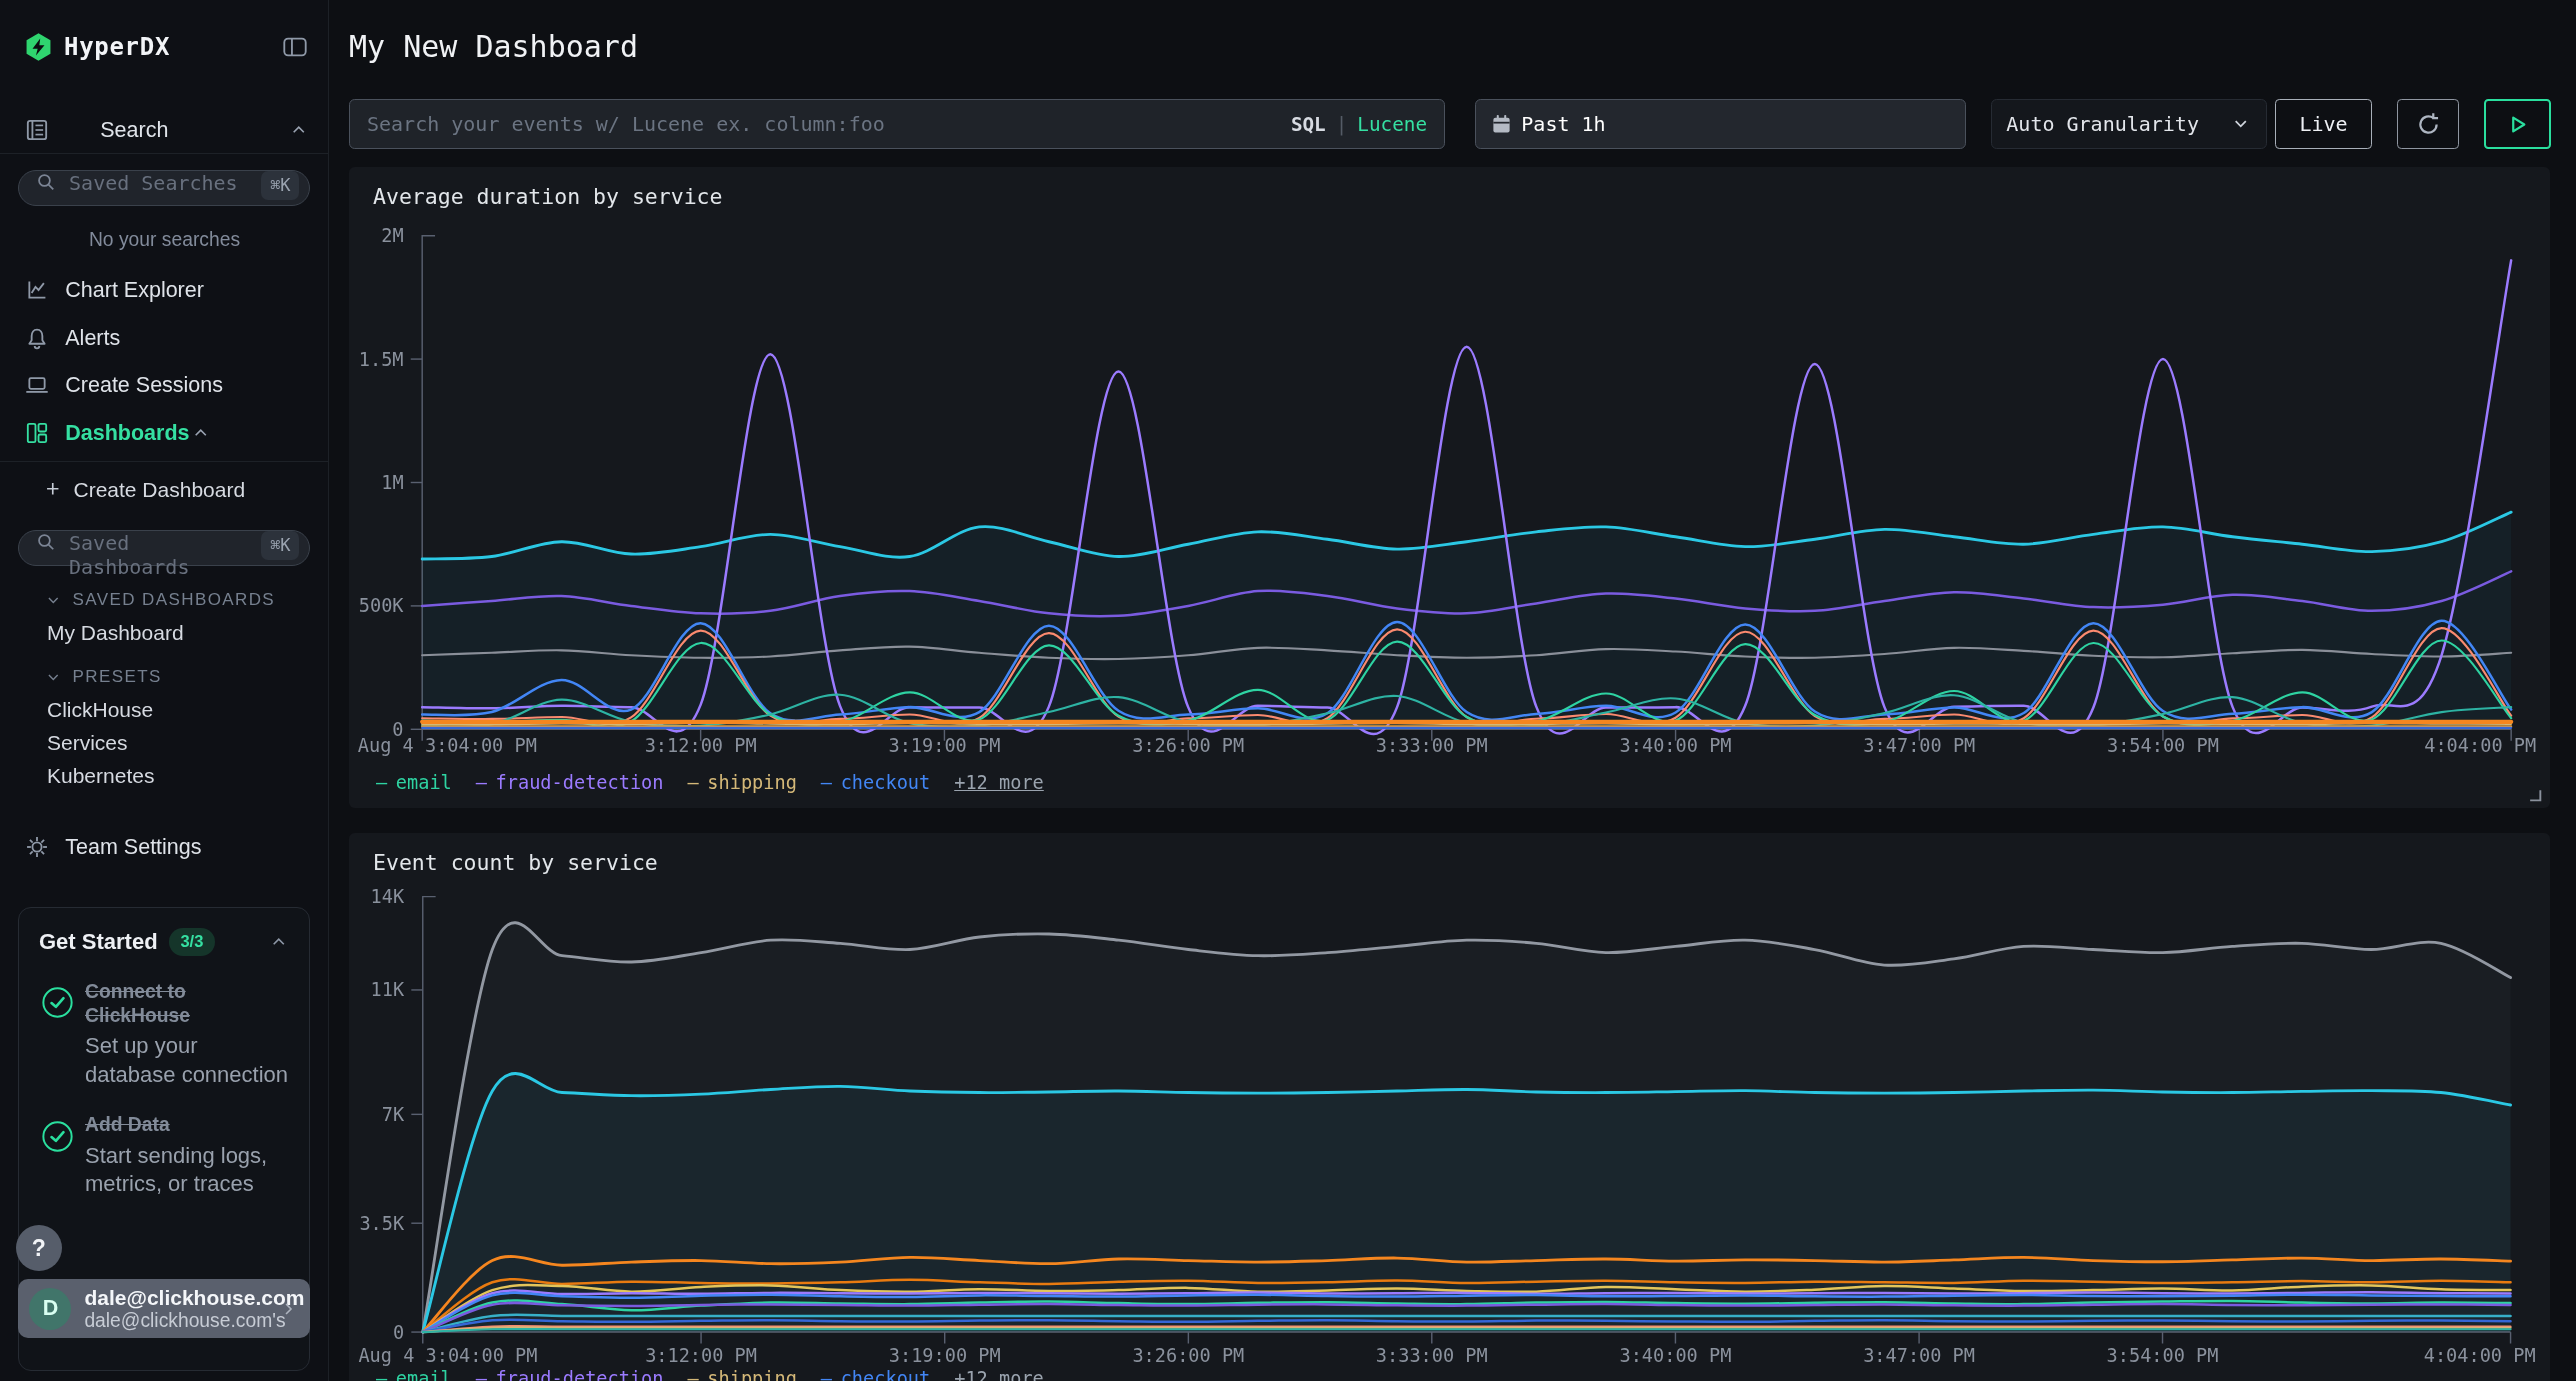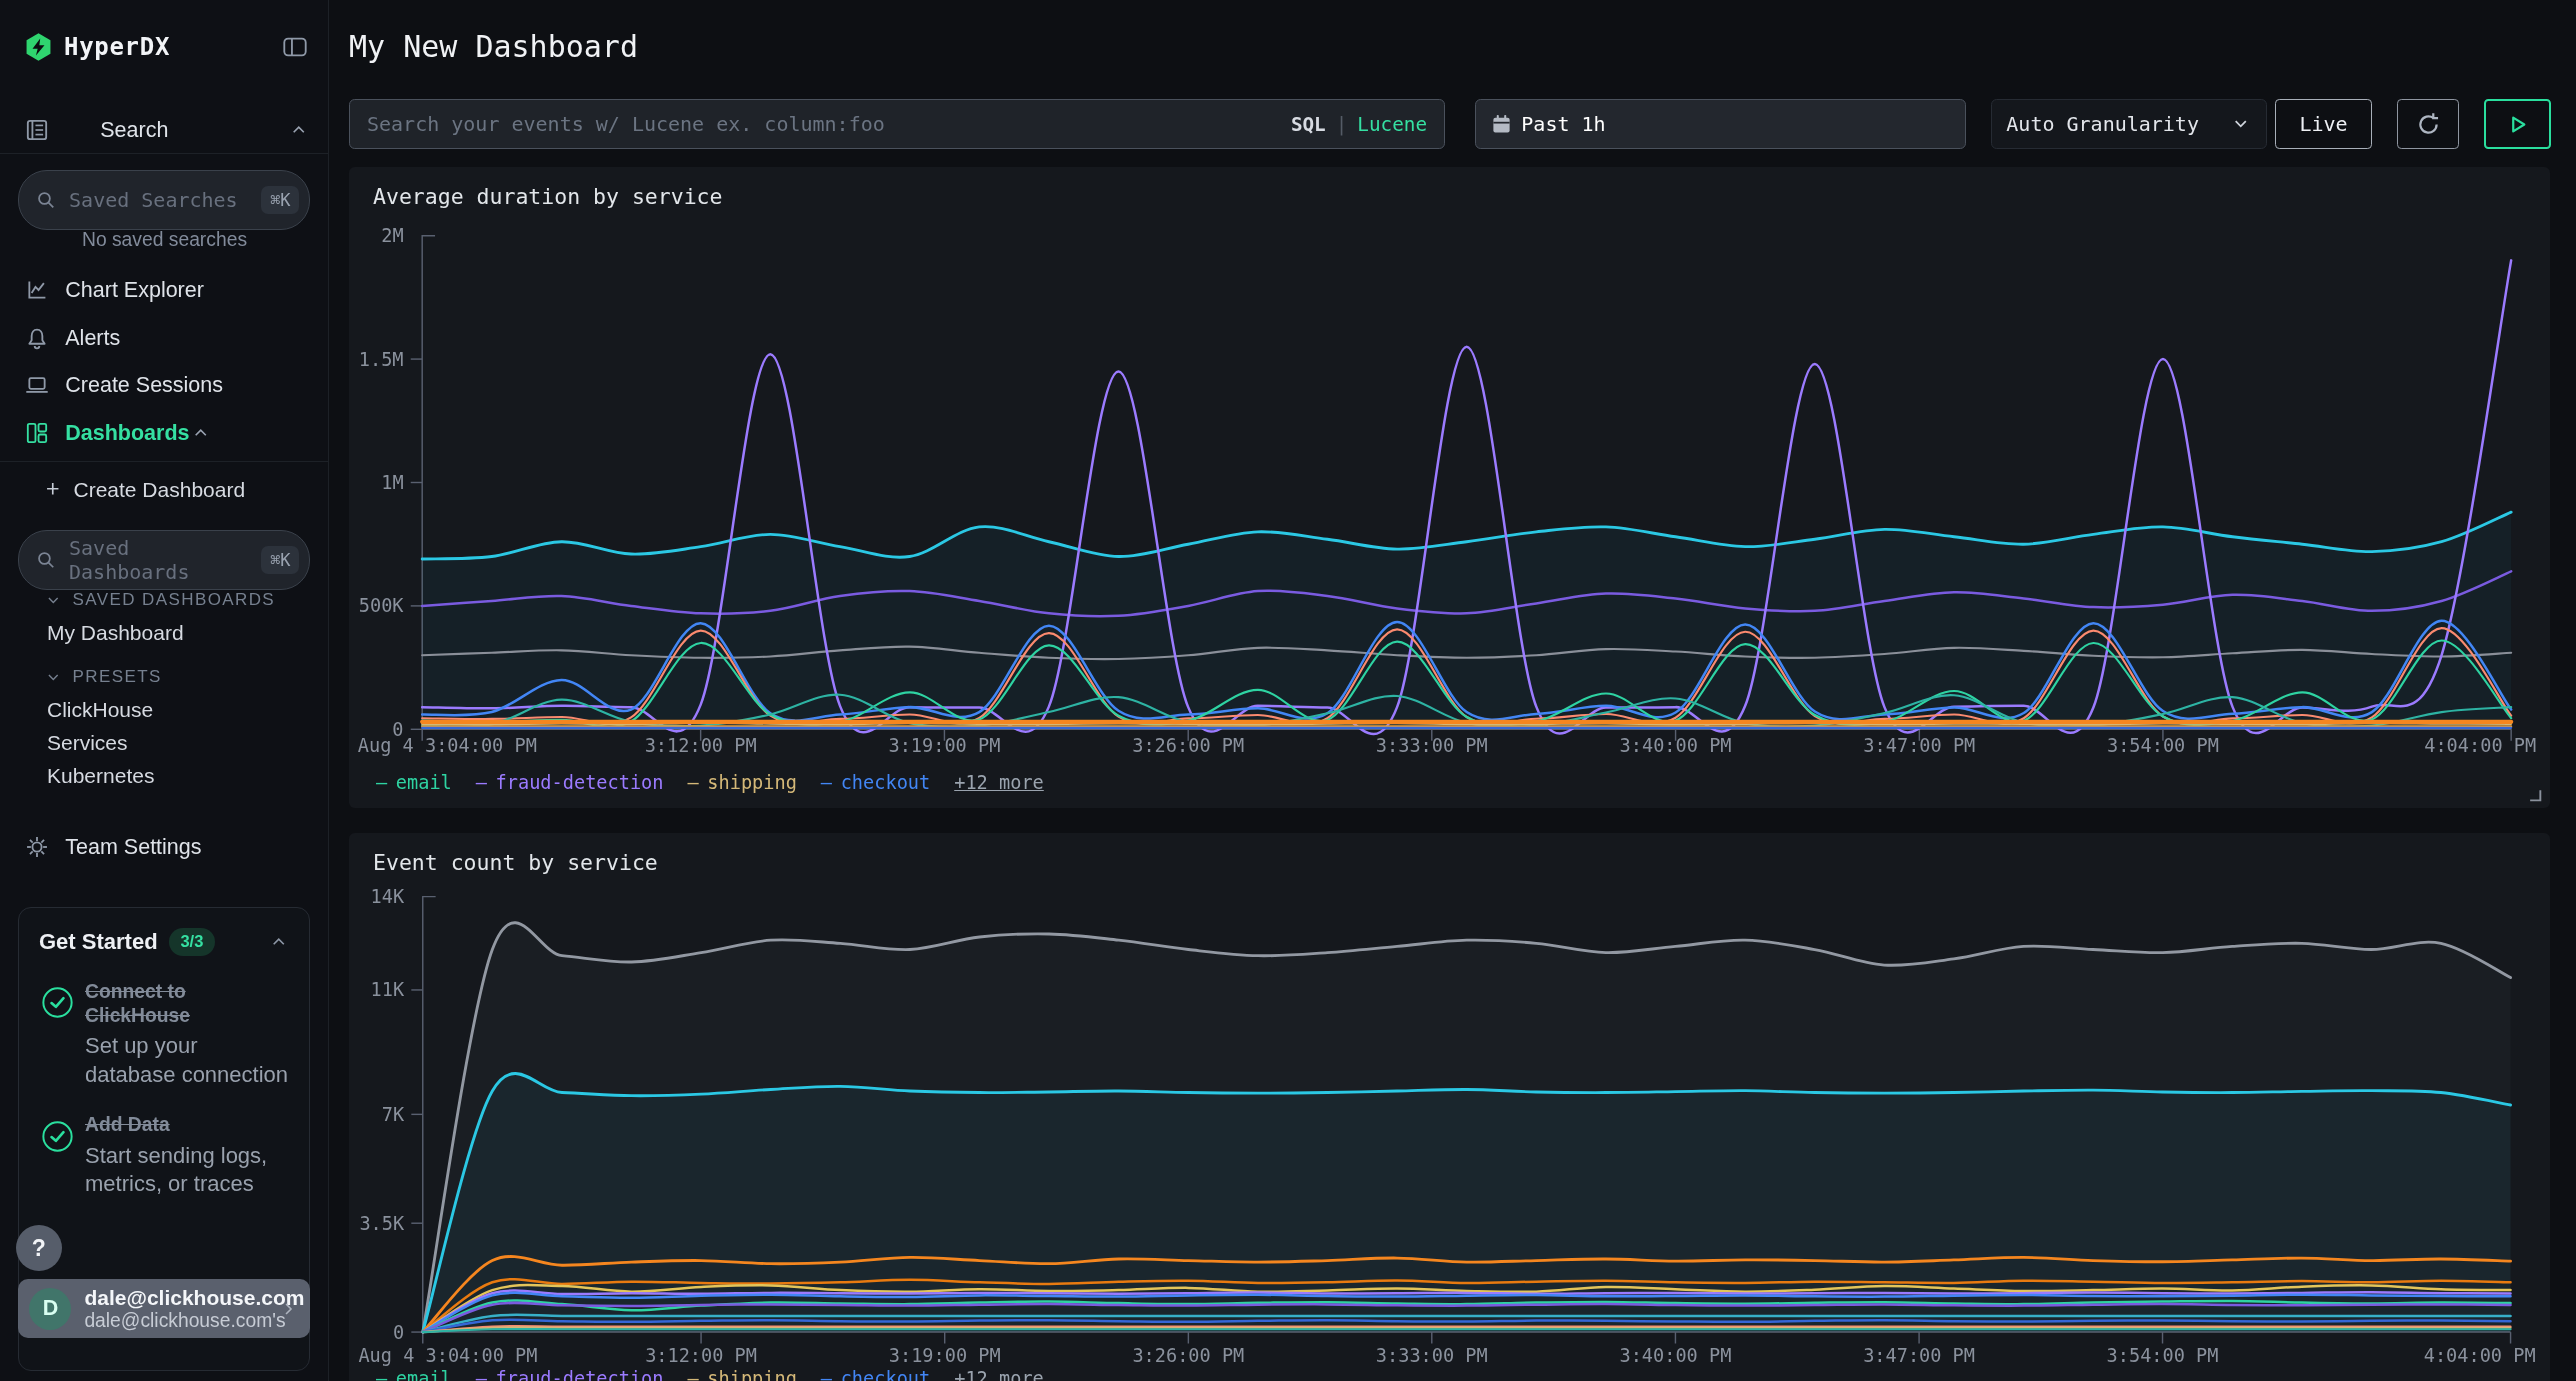--- a/index.html
+++ b/index.html
@@ -8,22 +8,22 @@
   
   #sidebar{position:absolute;left:0;top:0;width:329px;height:1381px;background:#0e1015;
            border-right:1.4px solid #1d2127;box-sizing:border-box;}
   .logo-row{position:absolute;left:23.6px;top:26px;right:20px;height:42px;display:flex;align-items:center;}
   .logo-text{font-family:"DejaVu Sans Mono",monospace;font-weight:bold;font-size:24px;color:#f2f4f7;margin-left:11.4px;letter-spacing:0.7px;}
   .collapse-btn{margin-left:auto;cursor:pointer;}
   .side-row{position:absolute;left:0;width:329px;height:34px;display:flex;align-items:center;padding:0 20px 0 23.6px;box-sizing:border-box;cursor:pointer;}
   .side-row .lbl{font-size:21.5px;color:#dfe3e9;margin-left:15.7px;}
   .side-row .chev{margin-left:auto;}
   .divider{position:absolute;left:0;width:329px;height:0;border-top:1.4px solid #1d2127;}
-  .pill{position:absolute;left:18px;width:292px;height:60px;background:#20242b;border:1.4px solid #3a414b;
-        border-radius:29px;display:flex;align-items:center;padding:0 10px 0 15.7px;box-sizing:border-box;cursor:text;}
+  .pill{position:absolute;left:18px;width:292px;height:36px;background:#20242b;border:1.4px solid #3a414b;
+        border-radius:29px;display:flex;align-items:flex-start;padding:0 10px 0 15.7px;box-sizing:border-box;cursor:text;}
   .pill .ph{font-family:"DejaVu Sans Mono",monospace;font-size:20px;color:#68707e;margin-left:11.4px;}
   .pill .kbd{margin-left:auto;background:#2c323b;color:#9aa3b0;border-radius:7.2px;font-size:17px;padding:4.3px 8.6px;font-family:"DejaVu Sans Mono",monospace;}
   .muted-center{position:absolute;left:0;width:329px;text-align:center;font-size:19.3px;color:#828b9b;}
   .nav-item{position:absolute;left:0;width:329px;height:34px;display:flex;align-items:center;padding:0 20px 0 23.6px;box-sizing:border-box;cursor:pointer;}
   .nav-item .lbl{font-size:21.5px;color:#dfe3e9;margin-left:15.7px;}
   .nav-item.active .lbl{color:#35e0a2;font-weight:bold;}
   .sub-item{position:absolute;left:47px;font-size:21px;color:#d6dae1;cursor:pointer;}
   .sec-head{position:absolute;left:44px;display:flex;align-items:center;font-size:17px;letter-spacing:1.4px;color:#76808f;cursor:pointer;}
   .sec-head span{margin-left:10px;}
   .create-row{position:absolute;left:42px;display:flex;align-items:flex-start;font-size:21px;color:#d6dae1;cursor:pointer;}
@@ -121,21 +121,21 @@
 
   <div class="pill" style="top:170px;">
     <svg width="23" height="23" viewBox="0 0 34 34">
       <circle cx="14" cy="14" r="8" fill="none" stroke="#7b8494" stroke-width="2.6"></circle>
       <line x1="20" y1="20" x2="27" y2="27" stroke="#7b8494" stroke-width="2.6"></line>
     </svg>
     <span class="ph">Saved Searches</span>
     <span class="kbd">⌘K</span>
   </div>
 
-  <div class="muted-center" style="top:229px;">No saved searches</div>
+  <div class="muted-center" style="top:229px;">No your searches</div>
 
   <div class="nav-item" style="top:273px;">
     <svg width="26" height="26" viewBox="0 0 34 34">
       <path d="M7,6 V27 H28" fill="none" stroke="#8f99a8" stroke-width="2.4"></path>
       <polyline points="10,21 15,13 19,17 26,8" fill="none" stroke="#8f99a8" stroke-width="2.4"></polyline>
     </svg>
     <span class="lbl">Chart Explorer</span>
   </div>
 
   <div class="nav-item" style="top:321px;">

